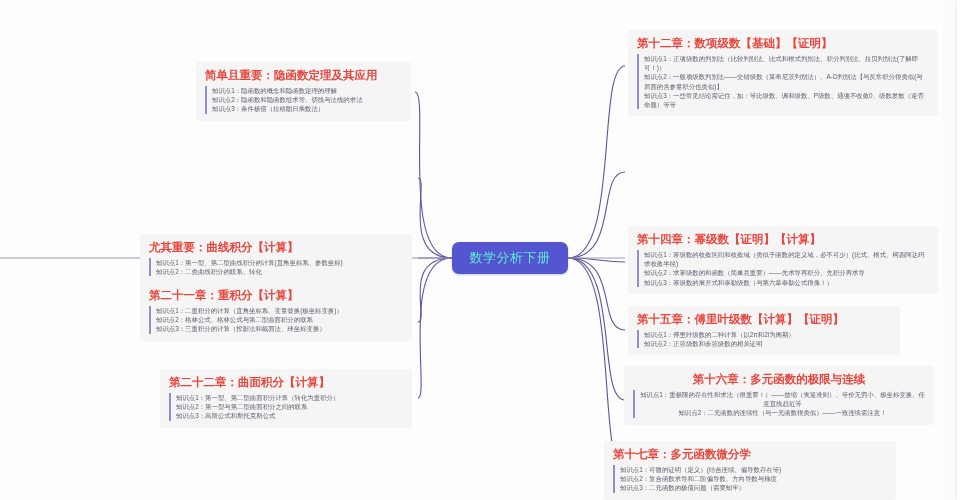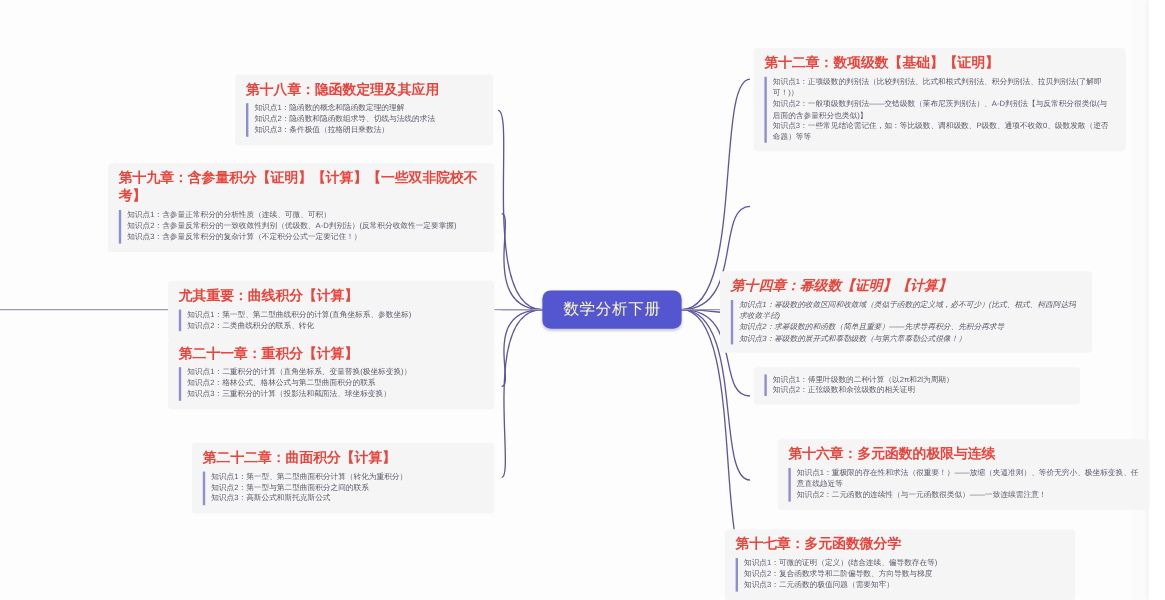--- a/index.html
+++ b/index.html
@@ -50,21 +50,21 @@
 
   
   #center-node {
     position: absolute;
     left: 452px;
     top: 242px;
     width: 116px;
     height: 32px;
     background: #5356cf;
     border-radius: 7px;
-    color: #fef9c3;
+    color: #5eead4;
     font-size: 13px;
     display: flex;
     align-items: center;
     justify-content: center;
     letter-spacing: 0.5px;
     box-shadow: 0 1px 2px rgba(60,60,120,0.25);
     z-index: 5;
   }
 
   
@@ -119,36 +119,28 @@
       <path d="M0 258 L 452 258"></path>
       <path d="M568 258 L 625 258"></path>
     </g>
   </svg>
 
   <div id="center-node">
     <span>数学分析下册</span>
   </div>
 
   <div class="card" style="left:196px; top:62px; width:215px;">
-    <div class="title">第十八章：隐函数定理及其应用</div>
+    <div class="title">简单且重要：隐函数定理及其应用</div>
     <div class="points">
       <div class="pt">知识点1：隐函数的概念和隐函数定理的理解</div>
       <div class="pt">知识点2：隐函数和隐函数组求导、切线与法线的求法</div>
       <div class="pt">知识点3：条件极值（拉格朗日乘数法）</div>
     </div>
   </div>
 
-  <div class="card" style="left:90px; top:136px; width:322px;">
-    <div class="title">第十九章：含参量积分【证明】【计算】【一些双非院校不考】</div>
-    <div class="points">
-      <div class="pt">知识点1：含参量正常积分的分析性质（连续、可微、可积）</div>
-      <div class="pt">知识点2：含参量反常积分的一致收敛性判别（优级数、A-D判别法）(反常积分收敛性一定要掌握)</div>
-      <div class="pt">知识点3：含参量反常积分的复杂计算（不定积分公式一定要记住！）</div>
-    </div>
-  </div>
 
   <div class="card" style="left:140px; top:234px; width:272px;">
     <div class="title">尤其重要：曲线积分【计算】</div>
     <div class="points">
       <div class="pt">知识点1：第一型、第二型曲线积分的计算(直角坐标系、参数坐标)</div>
       <div class="pt">知识点2：二类曲线积分的联系、转化</div>
     </div>
   </div>
 
   <div class="card" style="left:140px; top:282px; width:272px;">
@@ -162,47 +154,48 @@
 
   <div class="card" style="left:160px; top:369px; width:252px;">
     <div class="title">第二十二章：曲面积分【计算】</div>
     <div class="points">
       <div class="pt">知识点1：第一型、第二型曲面积分计算（转化为重积分）</div>
       <div class="pt">知识点2：第一型与第二型曲面积分之间的联系</div>
       <div class="pt">知识点3：高斯公式和斯托克斯公式</div>
     </div>
   </div>
 
-  <div class="card" style="left:628px; top:40px; width:310px;">
+  <div class="card" style="left:628px; top:30px; width:310px;">
     <div class="title">第十二章：数项级数【基础】【证明】</div>
     <div class="points">
       <div class="pt">知识点1：正项级数的判别法（比较判别法、比式和根式判别法、积分判别法、拉贝判别法(了解即可！)）</div>
       <div class="pt">知识点2：一般项级数判别法——交错级数（莱布尼茨判别法）、A-D判别法【与反常积分很类似(与后面的含参量积分也类似)】</div>
       <div class="pt">知识点3：一些常见结论需记住，如：等比级数、调和级数、P级数、通项不收敛0、级数发散（逆否命题）等等</div>
     </div>
   </div>
 
 
-  <div class="card" style="left:600px; top:226px; width:310px;font-style:italic;">
+  <div class="card" style="left:628px; top:226px; width:310px;">
     <div class="title">第十四章：幂级数【证明】【计算】</div>
     <div class="points">
       <div class="pt">知识点1：幂级数的收敛区间和收敛域（类似于函数的定义域，必不可少）(比式、根式、柯西阿达玛求收敛半径)</div>
       <div class="pt">知识点2：求幂级数的和函数（简单且重要）——先求导再积分、先积分再求导</div>
       <div class="pt">知识点3：幂级数的展开式和泰勒级数（与第六章泰勒公式很像！）</div>
     </div>
   </div>
 
   <div class="card" style="left:628px; top:306px; width:272px;">
+    <div class="title">第十五章：傅里叶级数【计算】【证明】</div>
     <div class="points">
       <div class="pt">知识点1：傅里叶级数的二种计算（以2π和2l为周期）</div>
       <div class="pt">知识点2：正弦级数和余弦级数的相关证明</div>
     </div>
   </div>
 
-  <div class="card" style="left:648px; top:366px; width:310px;">
+  <div class="card" style="left:624px; top:366px; width:310px;text-align:center;">
     <div class="title">第十六章：多元函数的极限与连续</div>
     <div class="points">
       <div class="pt">知识点1：重极限的存在性和求法（很重要！）——放缩（夹逼准则）、等价无穷小、极坐标变换、任意直线趋近等</div>
       <div class="pt">知识点2：二元函数的连续性（与一元函数很类似）——一致连续需注意！</div>
     </div>
   </div>
 
   <div class="card" style="left:604px; top:441px; width:292px;">
     <div class="title">第十七章：多元函数微分学</div>
     <div class="points">

